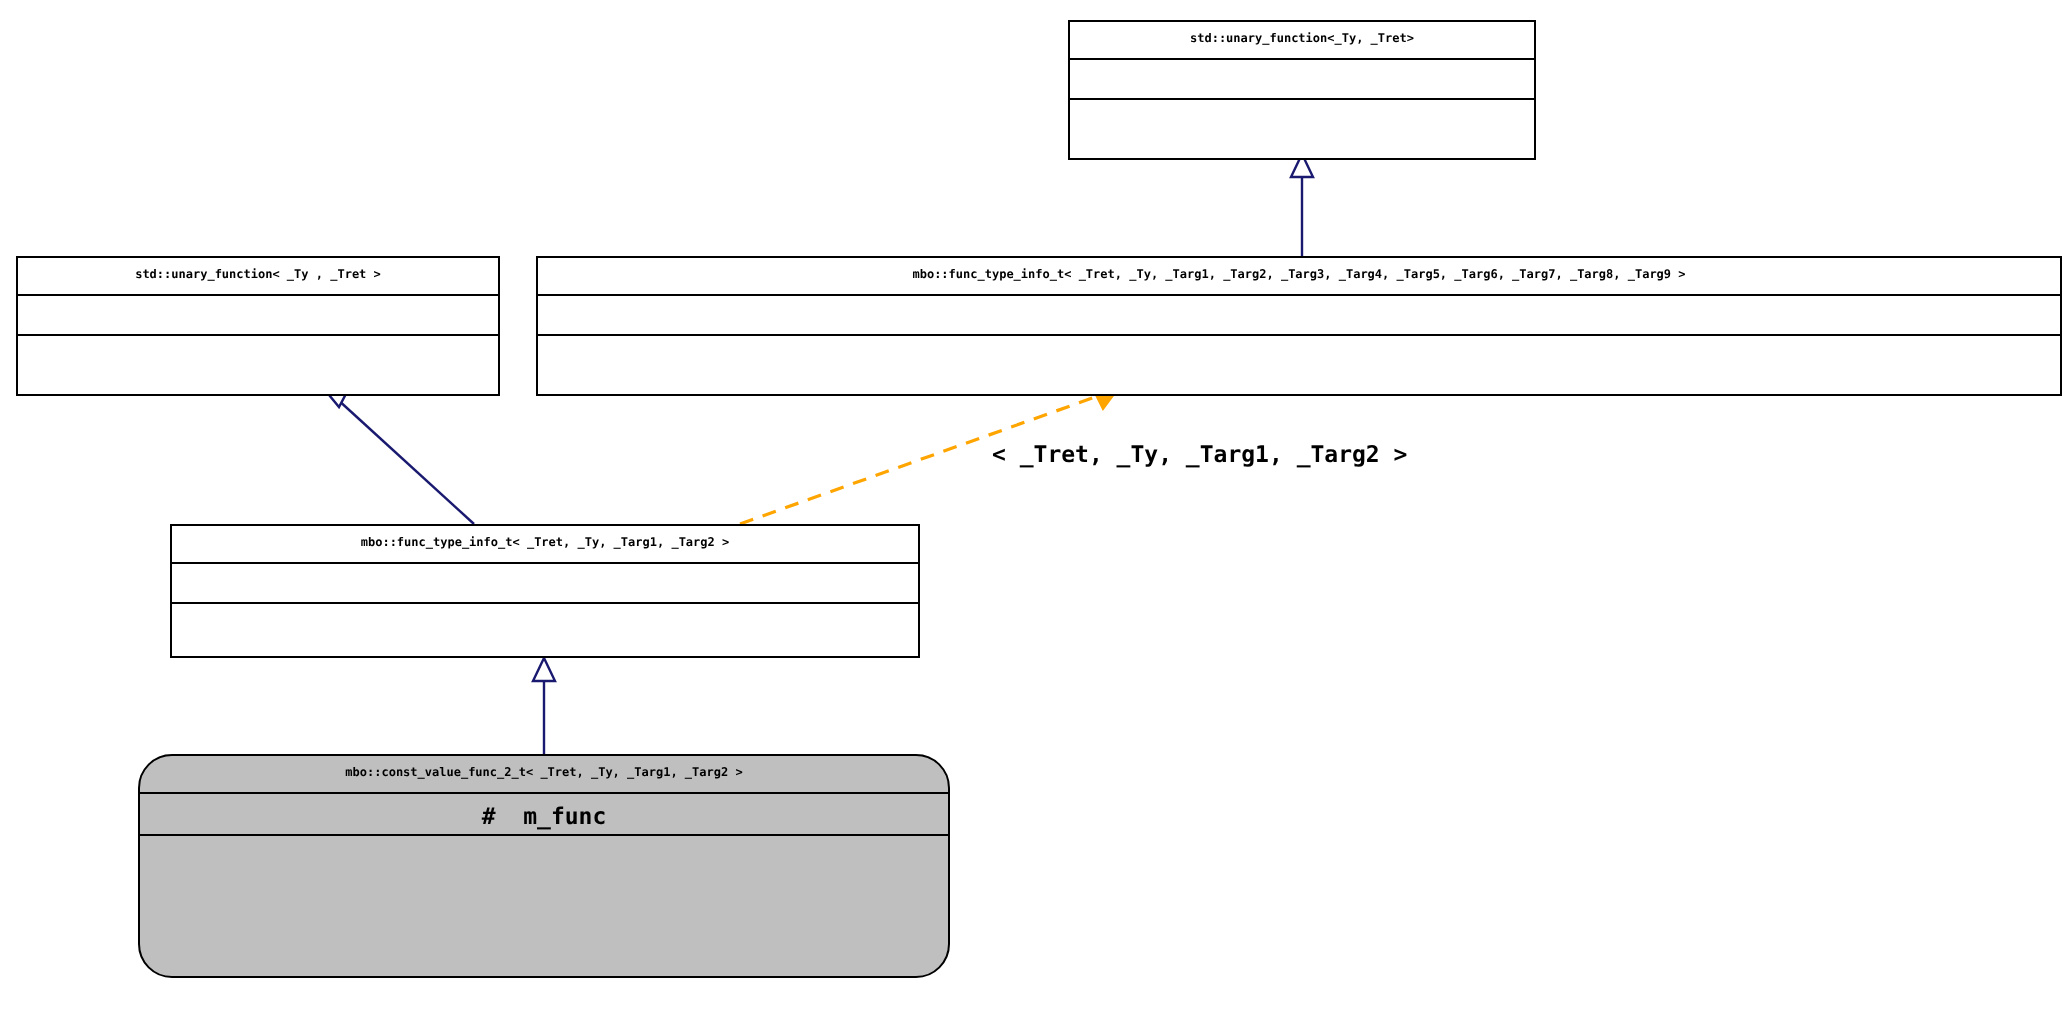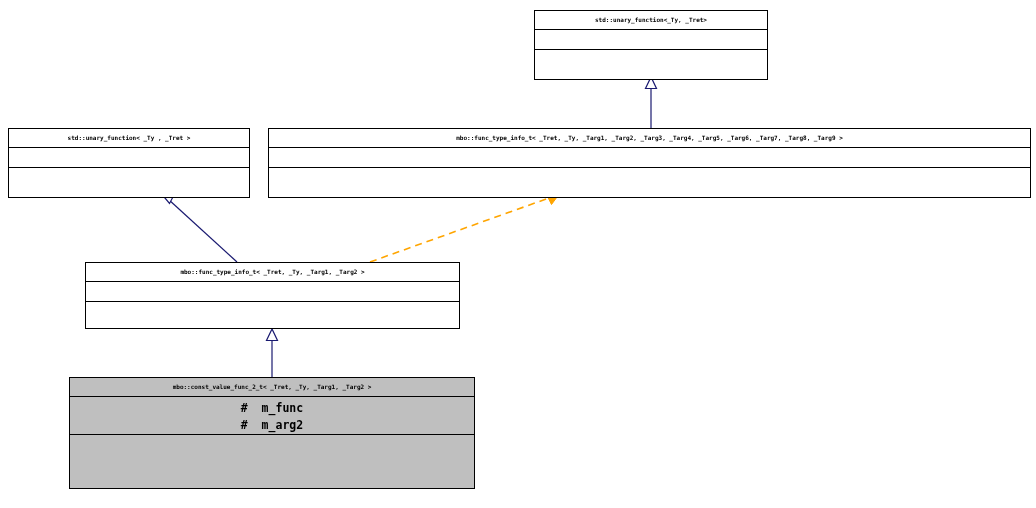--- a/index.html
+++ b/index.html
@@ -26,20 +26,21 @@
   }
   .uml-class {
     position: absolute;
     box-sizing: border-box;
     border: 1px solid #000000;
     background: #ffffff;
     z-index: 3;
   }
   .uml-class.highlight {
     background: #bfbfbf;
+    border-radius: 17px;
   }
   .uml-title {
     box-sizing: border-box;
     text-align: center;
     font-family: "DejaVu Sans Mono", monospace;
     font-weight: bold;
     font-size: 11.5px;
     line-height: 17px;
     height: 18px;
     color: #000000;
@@ -141,21 +142,21 @@
     <div class="uml-section empty-attrs"></div>
     <div class="uml-sep"></div>
     <div class="uml-section empty-ops"></div>
   </div>
 
   <div class="uml-class highlight" style="left:69px; top:377px; width:406px; height:112px;">
     <div class="uml-title" style="font-size: 6px;">mbo::const_value_func_2_t&lt; _Tret, _Ty, _Targ1, _Targ2 &gt;</div>
     <div class="uml-sep"></div>
     <div class="uml-section" style="padding-top:3px;">
       <div class="member-row">#  m_func</div>
-      <div class="member-row">#  m_arg2</div>
     </div>
     <div class="uml-sep"></div>
     <div class="uml-section" style="padding-top:2px;">
     </div>
   </div>
 
+  <div class="edge-label" style="left:496px; top:220px;">&lt; _Tret, _Ty, _Targ1, _Targ2 &gt;</div>
 
 </div>
 
 </body></html>

